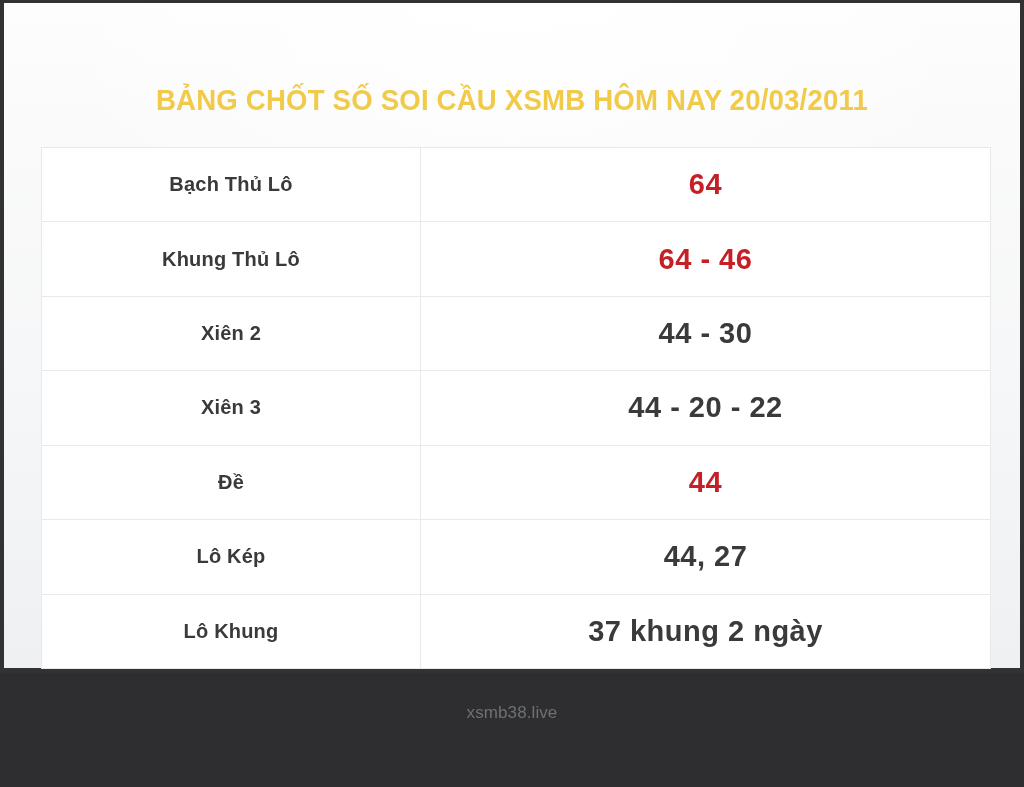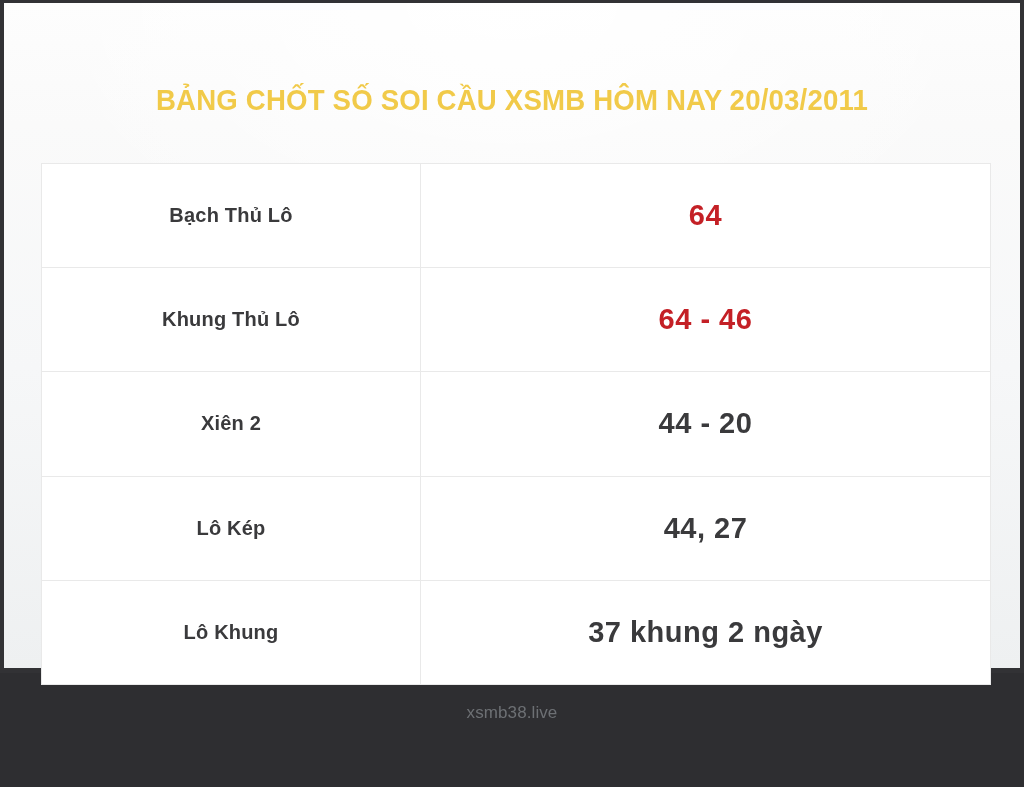--- a/index.html
+++ b/index.html
@@ -62,21 +62,21 @@
     letter-spacing: 0.2px;
     color: #f1ca49;
     white-space: nowrap;
     transform: scaleX(0.92);
     transform-origin: center center;
   }
 
   .table-wrap {
     position: absolute;
     left: 37px;
-    top: 160px;
+    top: 144px;
     width: 950px;
     height: 522px;
   }
 
   table.board {
     width: 100%;
     height: 100%;
     border-collapse: collapse;
     table-layout: fixed;
     background: #ffffff;
@@ -144,21 +144,29 @@
             <tr>
               <td class="label-cell">Bạch Thủ Lô</td>
               <td class="value-cell hot">64</td>
             </tr>
             <tr>
               <td class="label-cell">Khung Thủ Lô</td>
               <td class="value-cell hot">64 - 46</td>
             </tr>
             <tr>
               <td class="label-cell">Xiên 2</td>
-              <td class="value-cell">44 - 20</td>
+              <td class="value-cell">44 - 30</td>
+            </tr>
+            <tr>
+              <td class="label-cell">Xiên 3</td>
+              <td class="value-cell">44 - 20 - 22</td>
+            </tr>
+            <tr>
+              <td class="label-cell">Đề</td>
+              <td class="value-cell hot">44</td>
             </tr>
             <tr>
               <td class="label-cell">Lô Kép</td>
               <td class="value-cell">44, 27</td>
             </tr>
             <tr>
               <td class="label-cell">Lô Khung</td>
               <td class="value-cell">37 khung 2 ngày</td>
             </tr>
           </tbody>

